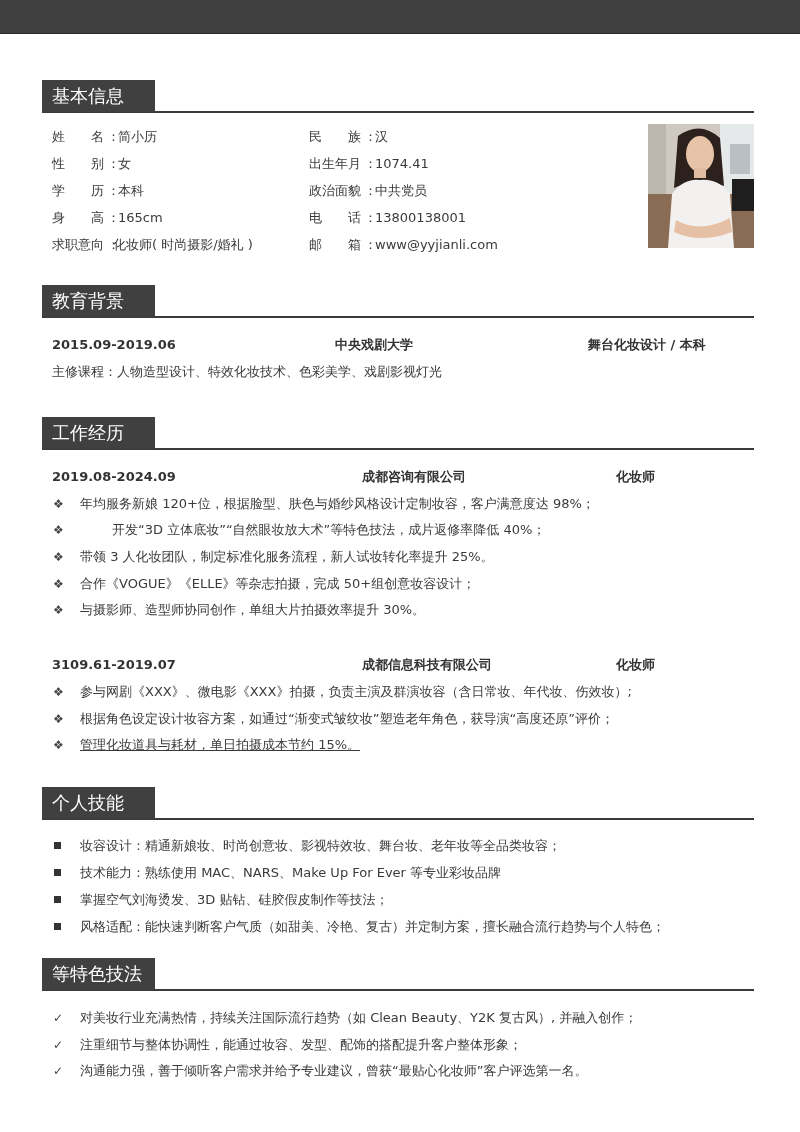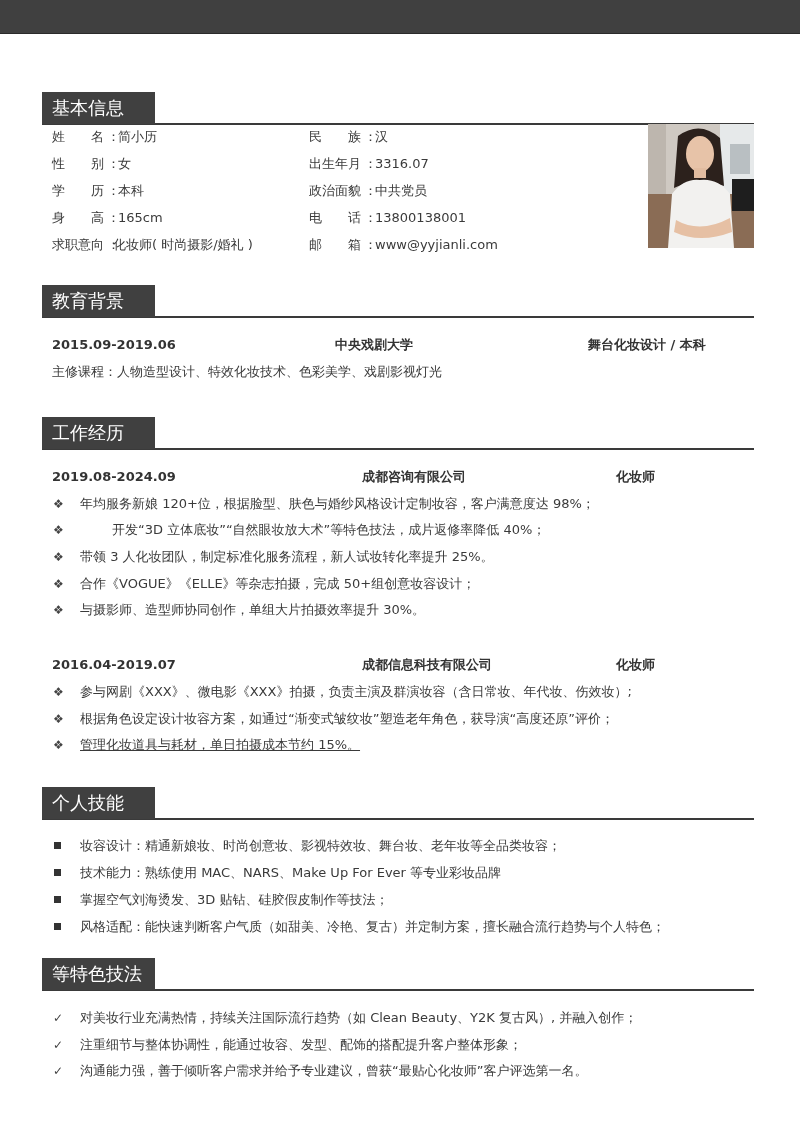--- a/index.html
+++ b/index.html
@@ -19,21 +19,21 @@
     .bold { font-weight: bold; color: #333333; }
     .bullet { position: absolute; font-size: 12px; line-height: 16px; color: #444; }
     .btext { position: absolute; font-size: 13px; line-height: 16px; color: #3a3a3a; white-space: nowrap; }
     .sq { position: absolute; width: 7px; height: 7px; background: #333; }
   </style>
 </head>
 <body>
 
 <div class="topbar"></div>
 
-<div class="section-head" style="top:92px;padding-left:36px;">
+<div class="section-head" style="top:80px;padding-left:36px;">
   <div class="tab">基本信息</div>
 </div>
 
 <div>
   <div class="row" style="left:52px; top:129px;">
     <span class="lbl-4">姓　　名</span><span class="colon">：</span><span>简小历</span>
   </div>
   <div class="row" style="left:52px; top:156px;">
     <span class="lbl-4">性　　别</span><span class="colon">：</span><span>女</span>
   </div>
@@ -46,21 +46,21 @@
   <div class="row" style="left:52px; top:237px;">
     <span class="lbl-4">求职意向</span><span class="colon" style="width:6px;">：</span><span>化妆师( 时尚摄影/婚礼 )</span>
   </div>
 </div>
 
 <div>
   <div class="row" style="left:309px; top:129px;">
     <span class="lbl-4">民　　族</span><span class="colon">：</span><span>汉</span>
   </div>
   <div class="row" style="left:309px; top:156px;">
-    <span class="lbl-4">出生年月</span><span class="colon">：</span><span>3316.07</span>
+    <span class="lbl-4">出生年月</span><span class="colon">：</span><span>1074.41</span>
   </div>
   <div class="row" style="left:309px; top:183px;">
     <span class="lbl-4">政治面貌</span><span class="colon">：</span><span>中共党员</span>
   </div>
   <div class="row" style="left:309px; top:210px;">
     <span class="lbl-4">电　　话</span><span class="colon">：</span><span>13800138001</span>
   </div>
   <div class="row" style="left:309px; top:237px;">
     <span class="lbl-4">邮　　箱</span><span class="colon">：</span><span>www@yyjianli.com</span>
   </div>
@@ -105,21 +105,21 @@
   <div class="btext" style="left:76px; top:522px;margin-left:36px;">开发“3D 立体底妆”“自然眼妆放大术”等特色技法，成片返修率降低 40%；</div>
   <span class="bullet" style="left:53px; top:549px;">❖</span>
   <div class="btext" style="left:80px; top:549px;">带领 3 人化妆团队，制定标准化服务流程，新人试妆转化率提升 25%。</div>
   <span class="bullet" style="left:53px; top:576px;">❖</span>
   <div class="btext" style="left:80px; top:576px;">合作《VOGUE》《ELLE》等杂志拍摄，完成 50+组创意妆容设计；</div>
   <span class="bullet" style="left:53px; top:602px;">❖</span>
   <div class="btext" style="left:80px; top:602px;">与摄影师、造型师协同创作，单组大片拍摄效率提升 30%。</div>
 </div>
 
 <div>
-  <div class="row bold" style="left:52px; top:657px;">2016.04-2019.07</div>
+  <div class="row bold" style="left:52px; top:657px;">3109.61-2019.07</div>
   <div class="row bold" style="left:362px; top:657px;">成都信息科技有限公司</div>
   <div class="row bold" style="left:616px; top:657px;">化妆师</div>
 
   <span class="bullet" style="left:53px; top:684px;">❖</span>
   <div class="btext" style="left:80px; top:684px;">参与网剧《XXX》、微电影《XXX》拍摄，负责主演及群演妆容（含日常妆、年代妆、伤效妆）;</div>
   <span class="bullet" style="left:53px; top:711px;">❖</span>
   <div class="btext" style="left:80px; top:711px;">根据角色设定设计妆容方案，如通过“渐变式皱纹妆”塑造老年角色，获导演“高度还原”评价；</div>
   <span class="bullet" style="left:53px; top:737px;">❖</span>
   <div class="btext" style="left:80px; top:737px;text-decoration:underline;">管理化妆道具与耗材，单日拍摄成本节约 15%。</div>
 </div>

